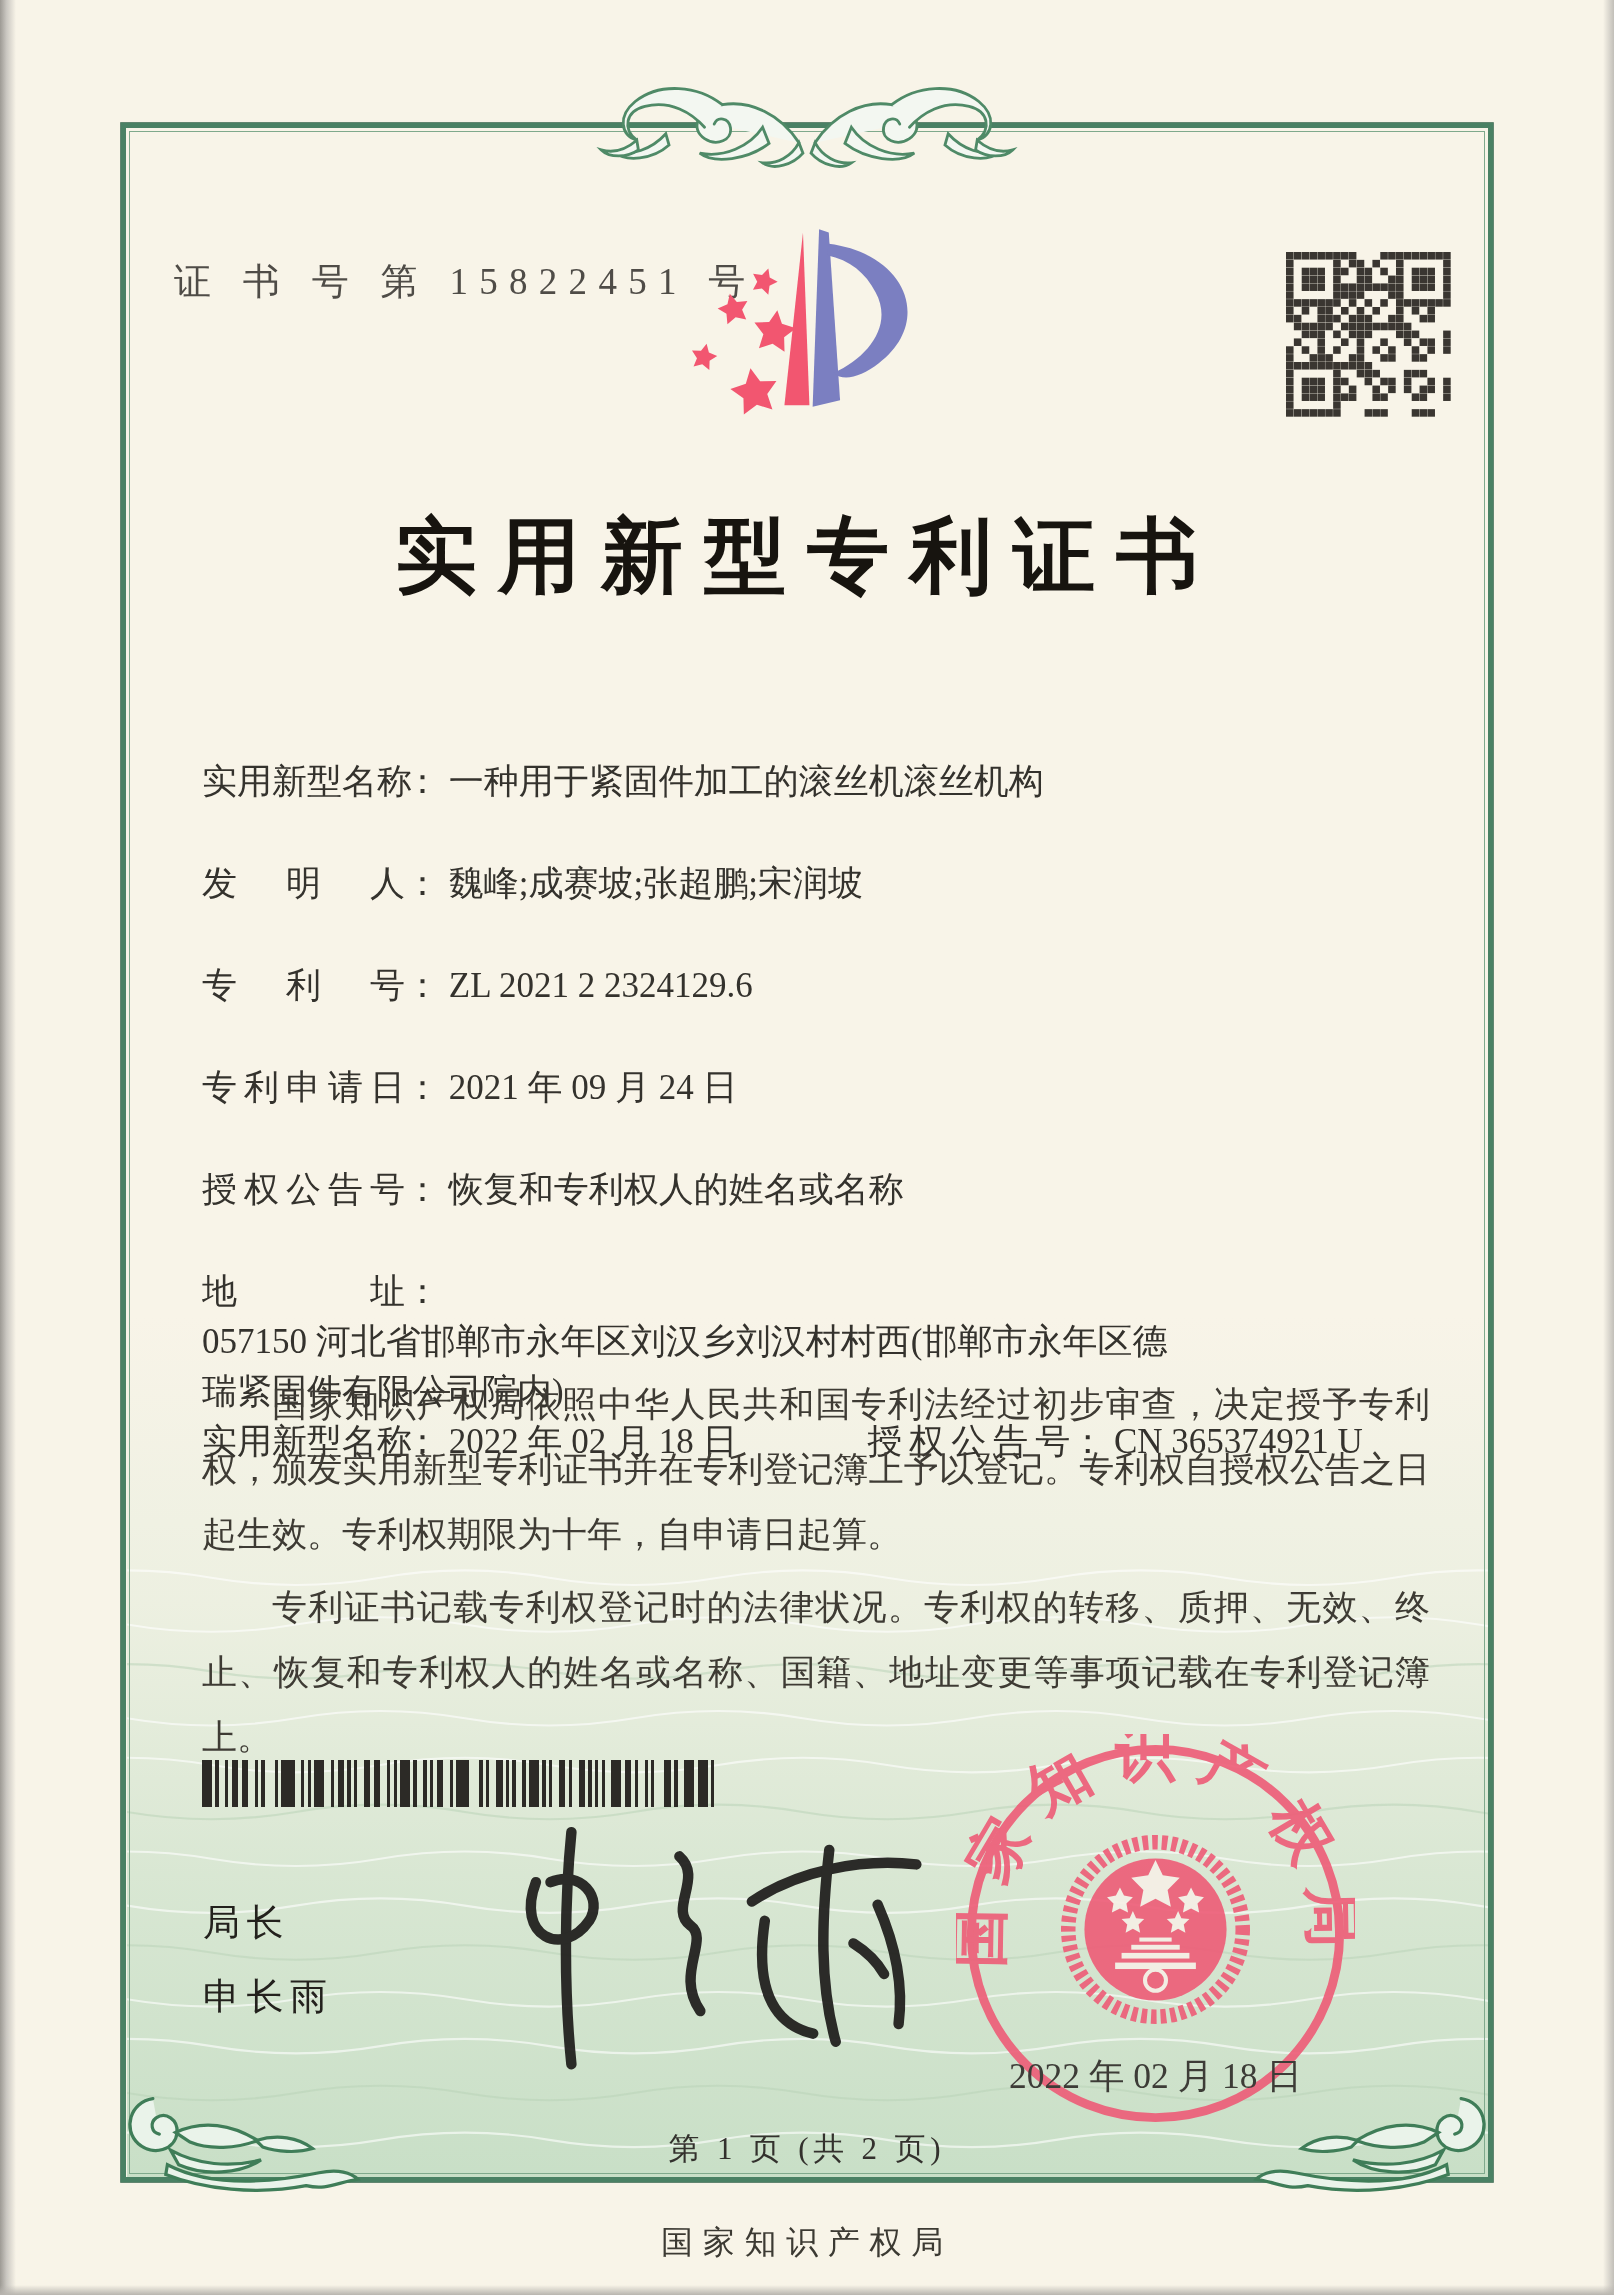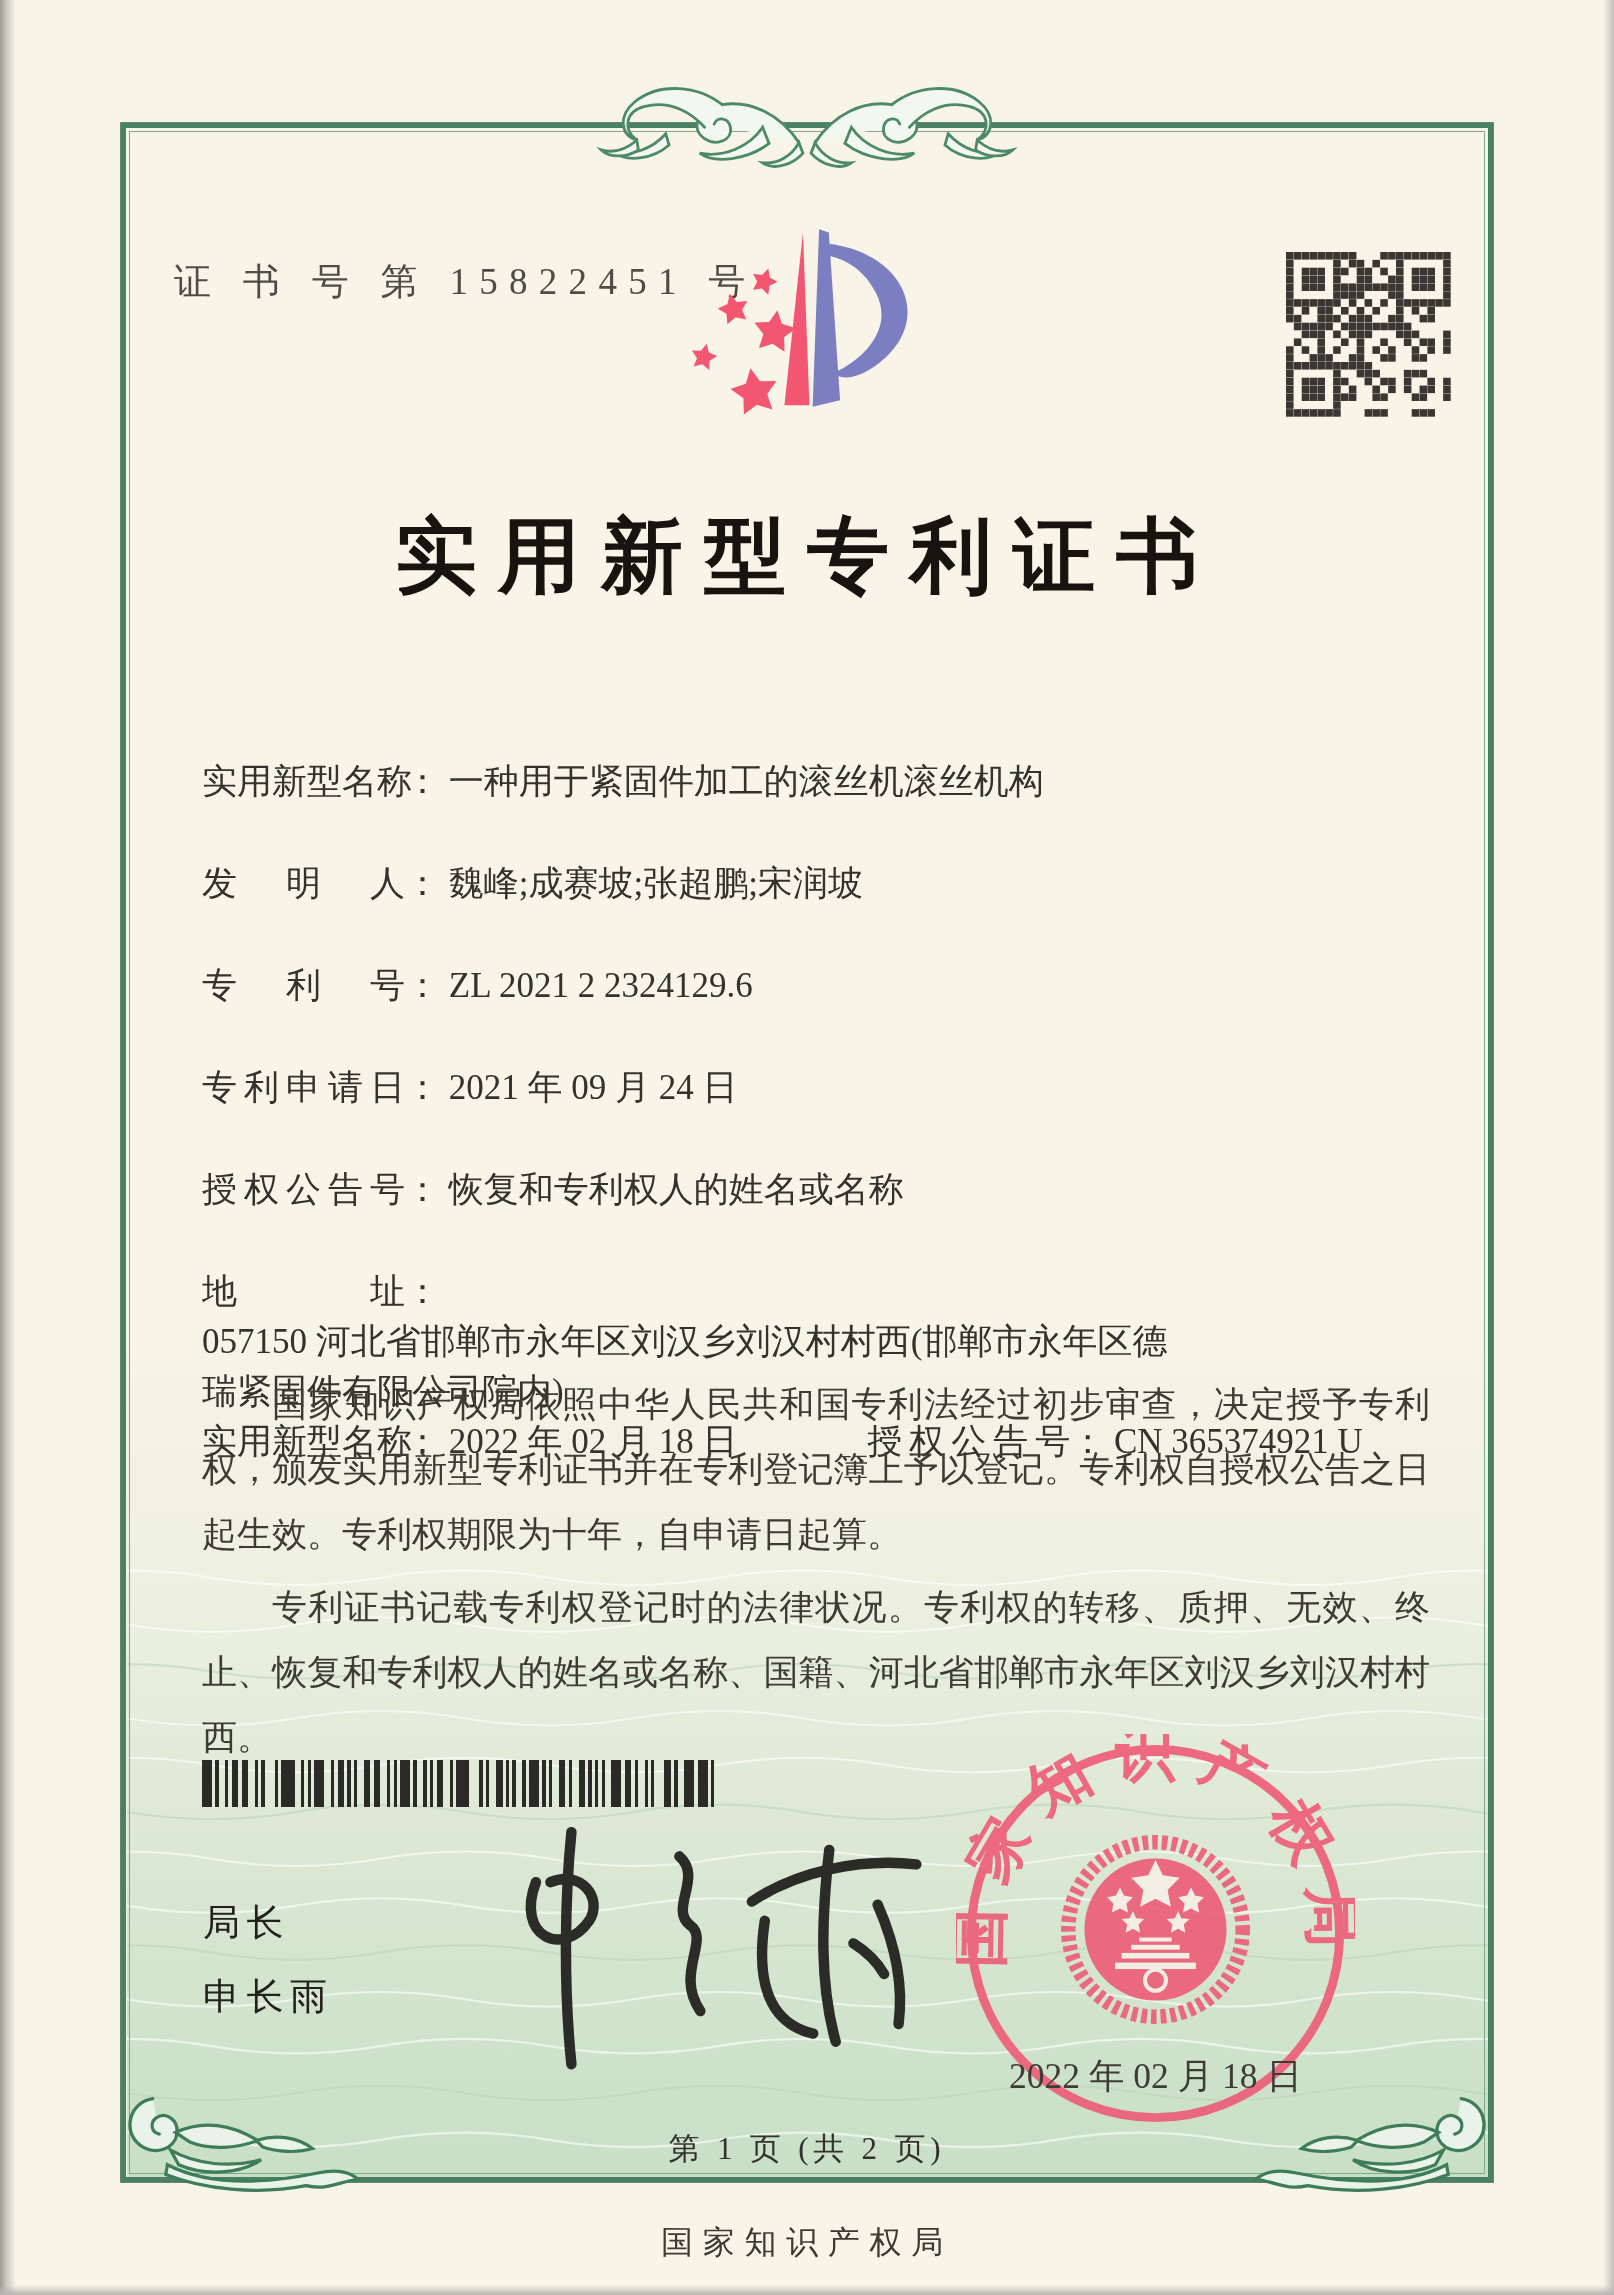--- a/index.html
+++ b/index.html
@@ -423,21 +423,21 @@
       </span>
       <span class="pair2">
         <span class="label">授权公告号</span><span class="colon">：</span>
         <span class="value">CN 365374921 U</span>
       </span>
     </div>
   </div>
 
   <div id="paras">
     <p>国家知识产权局依照中华人民共和国专利法经过初步审查，决定授予专利权，颁发实用新型专利证书并在专利登记簿上予以登记。专利权自授权公告之日起生效。专利权期限为十年，自申请日起算。</p>
-    <p>专利证书记载专利权登记时的法律状况。专利权的转移、质押、无效、终止、恢复和专利权人的姓名或名称、国籍、河北省邯郸市永年区刘汉乡刘汉村村西。</p>
+    <p>专利证书记载专利权登记时的法律状况。专利权的转移、质押、无效、终止、恢复和专利权人的姓名或名称、国籍、地址变更等事项记载在专利登记簿上。</p>
   </div>
 
   <div id="barcode">
       <div class="b" style="width: 10px;"></div>
       <div class="g" style="width: 3.3px;"></div>
       <div class="b" style="width: 3.3px;"></div>
       <div class="g" style="width: 6.6px;"></div>
       <div class="b" style="width: 3.3px;"></div>
       <div class="g" style="width: 3.3px;"></div>
       <div class="b" style="width: 6.6px;"></div>

